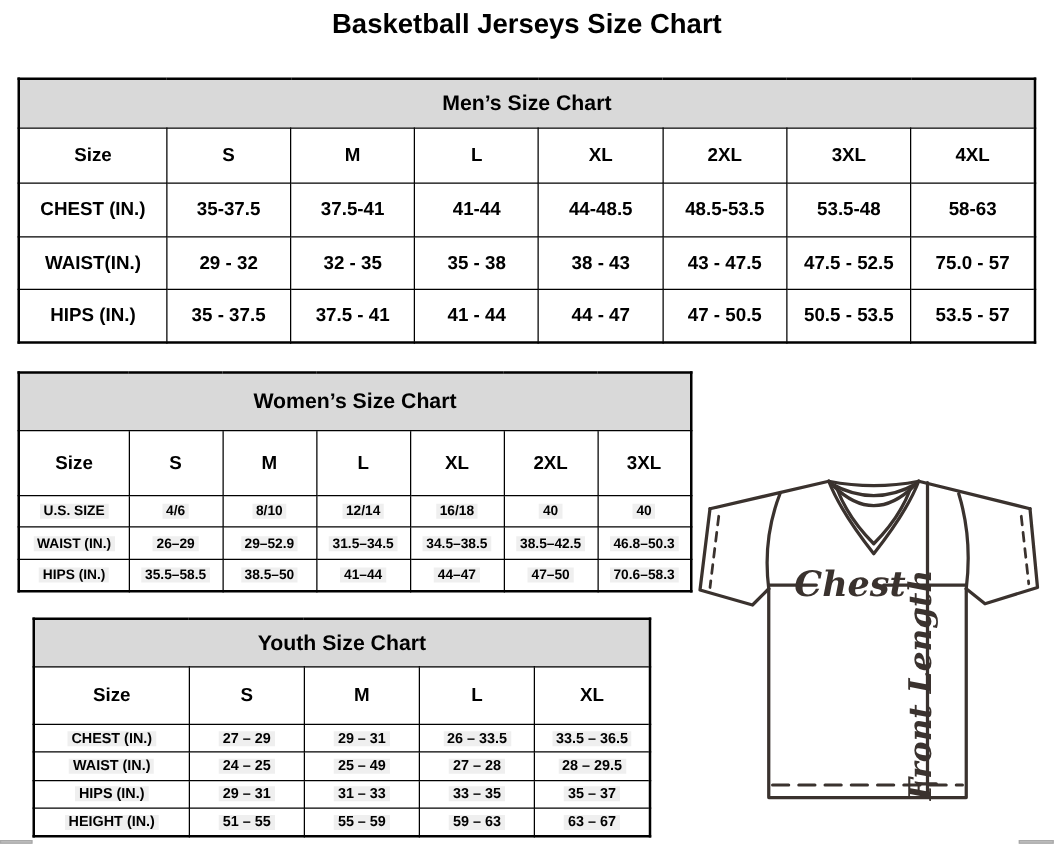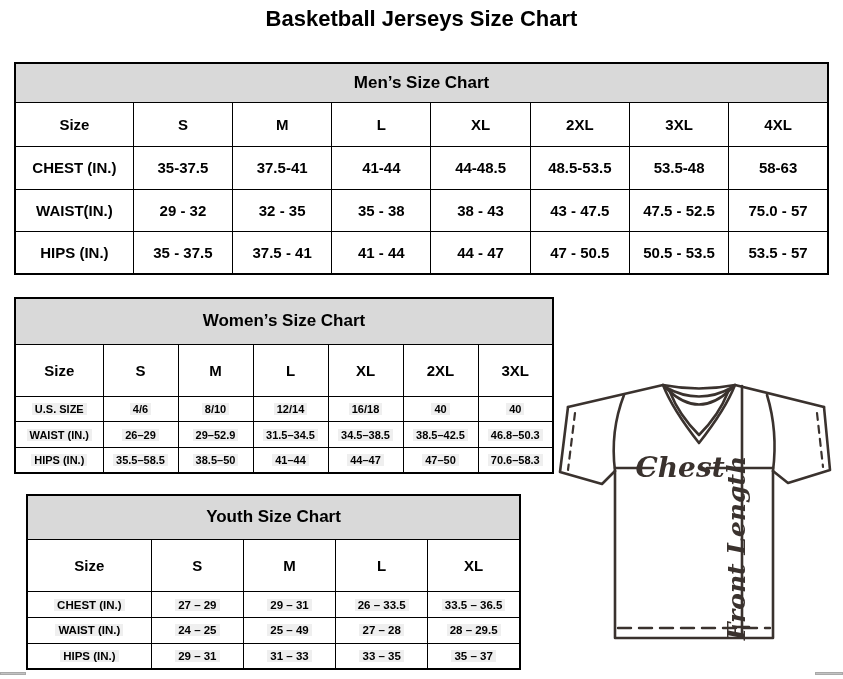--- a/index.html
+++ b/index.html
@@ -183,20 +183,27 @@
           <td><span class="hl">27 – 28</span></td>
           <td><span class="hl">28 – 29.5</span></td>
         </tr>
         <tr class="data-row">
           <td class="row-label"><span class="hl">HIPS (IN.)</span></td>
           <td><span class="hl">29 – 31</span></td>
           <td><span class="hl">31 – 33</span></td>
           <td><span class="hl">33 – 35</span></td>
           <td><span class="hl">35 – 37</span></td>
         </tr>
+        <tr class="data-row">
+          <td class="row-label"><span class="hl">HEIGHT (IN.)</span></td>
+          <td><span class="hl">51 – 55</span></td>
+          <td><span class="hl">55 – 59</span></td>
+          <td><span class="hl">59 – 63</span></td>
+          <td><span class="hl">63 – 67</span></td>
+        </tr>
       </tbody>
     </table>
   </section>
 
 <div class="jersey-diagram">
   <svg viewBox="0 0 285 275">
     <g fill="none" stroke="#3a322e" stroke-width="2.6" stroke-linejoin="round" stroke-linecap="round">
 
       <path d="M107,9 L12,31"></path>
       <path d="M179,9 L268,31"></path>

